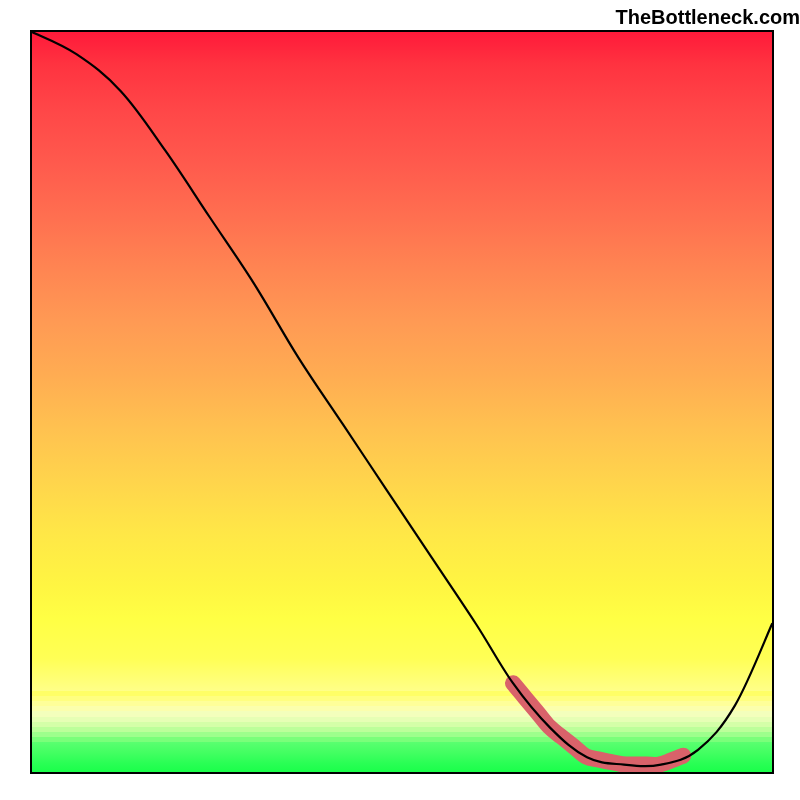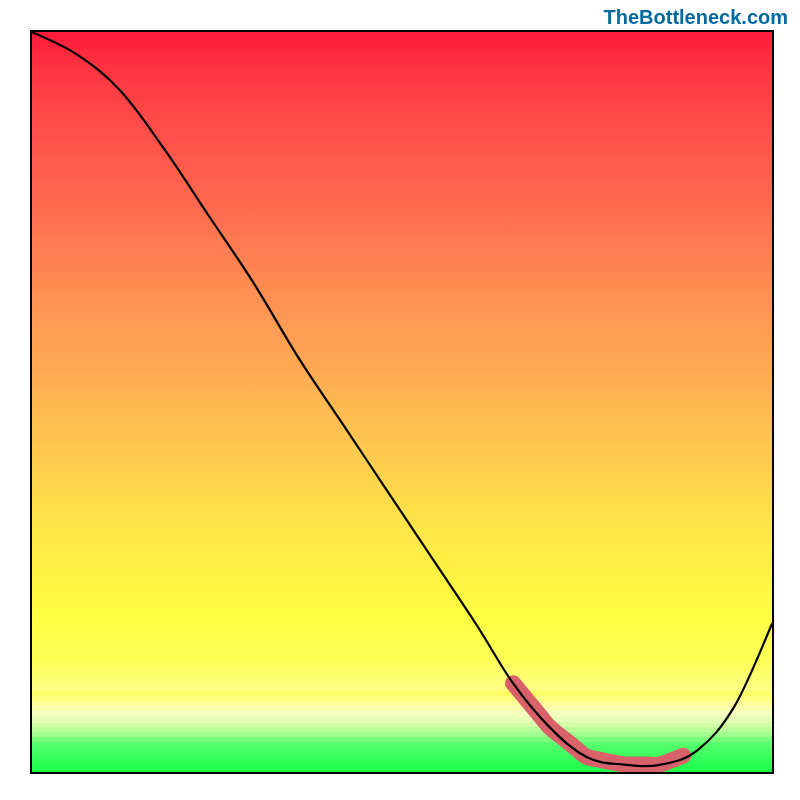--- a/index.html
+++ b/index.html
@@ -7,25 +7,25 @@
       padding: 0;
       width: 800px;
       height: 800px;
       background: #ffffff;
       position: relative;
       overflow: hidden;
     }
     .watermark {
       position: absolute;
       top: 6px;
-      right: 12px;
+      right: 0;
       font-family: Arial, sans-serif;
       font-size: 20px;
       font-weight: bold;
-      color: #0369a1;
+      color: #000000;
       z-index: 10;
     }
     .chart-container {
       position: absolute;
       top: 30px;
       left: 30px;
       width: 740px;
       height: 740px;
       border: 2px solid #000;
       overflow: hidden;

